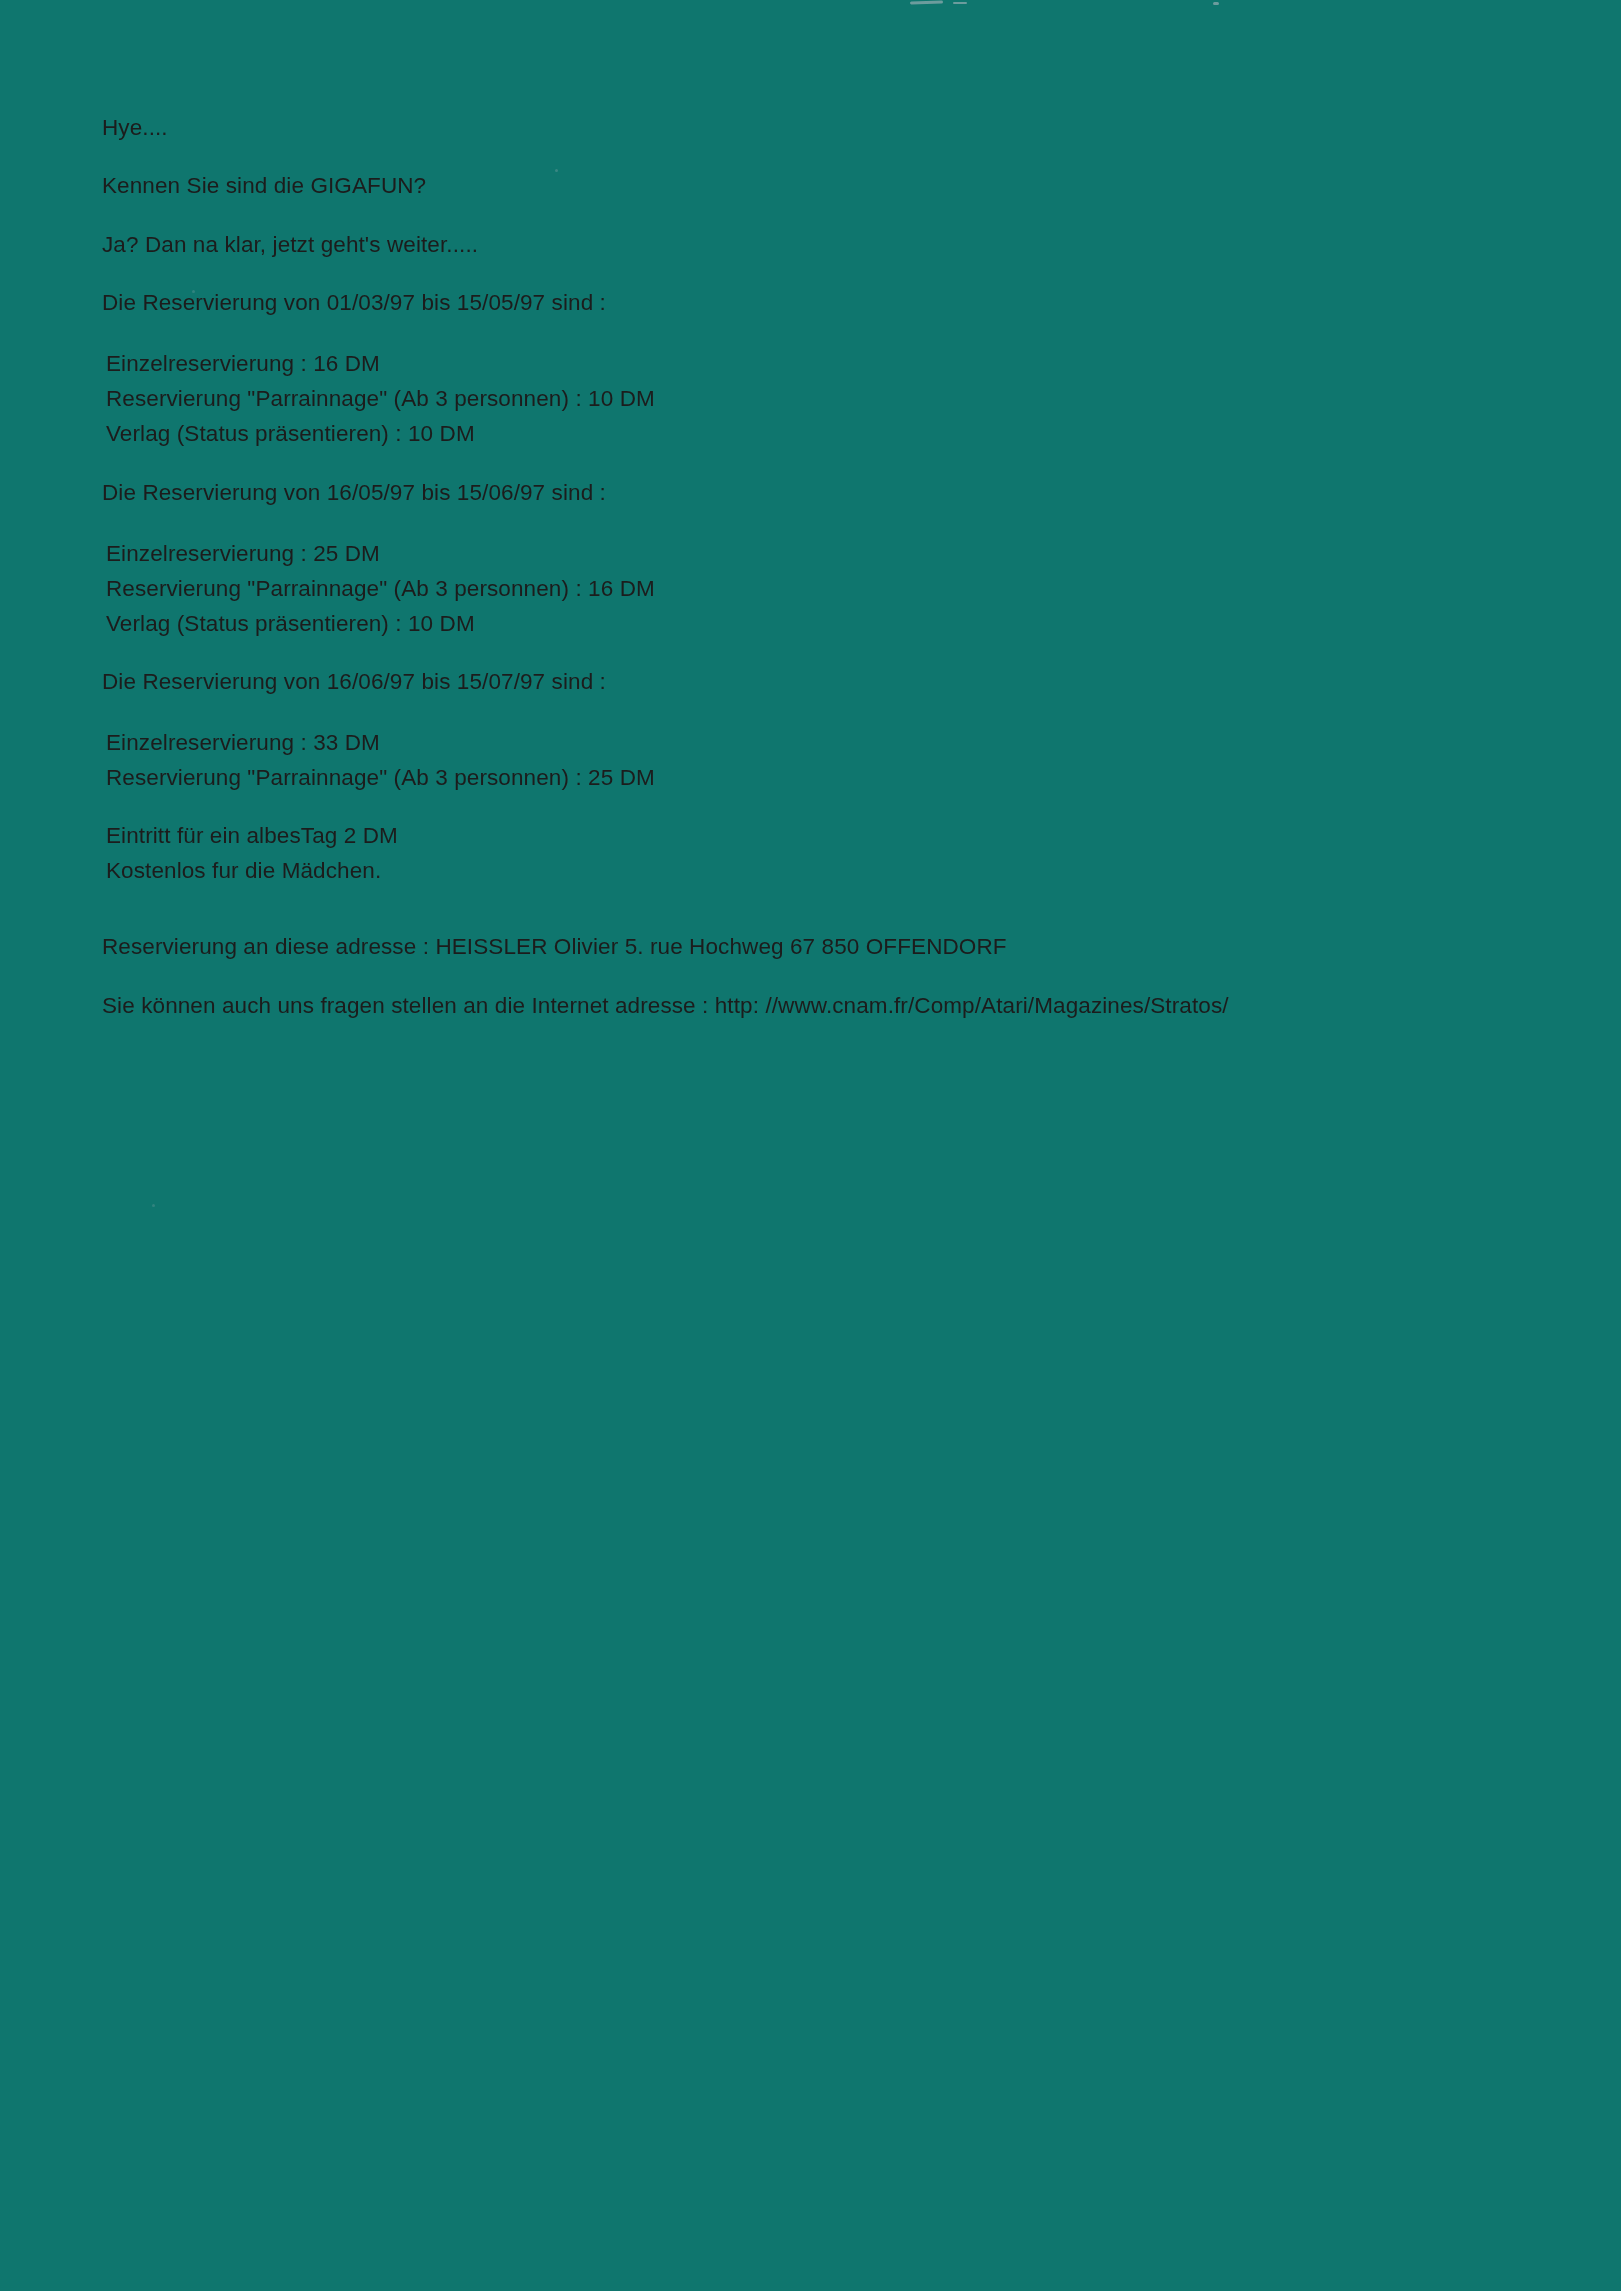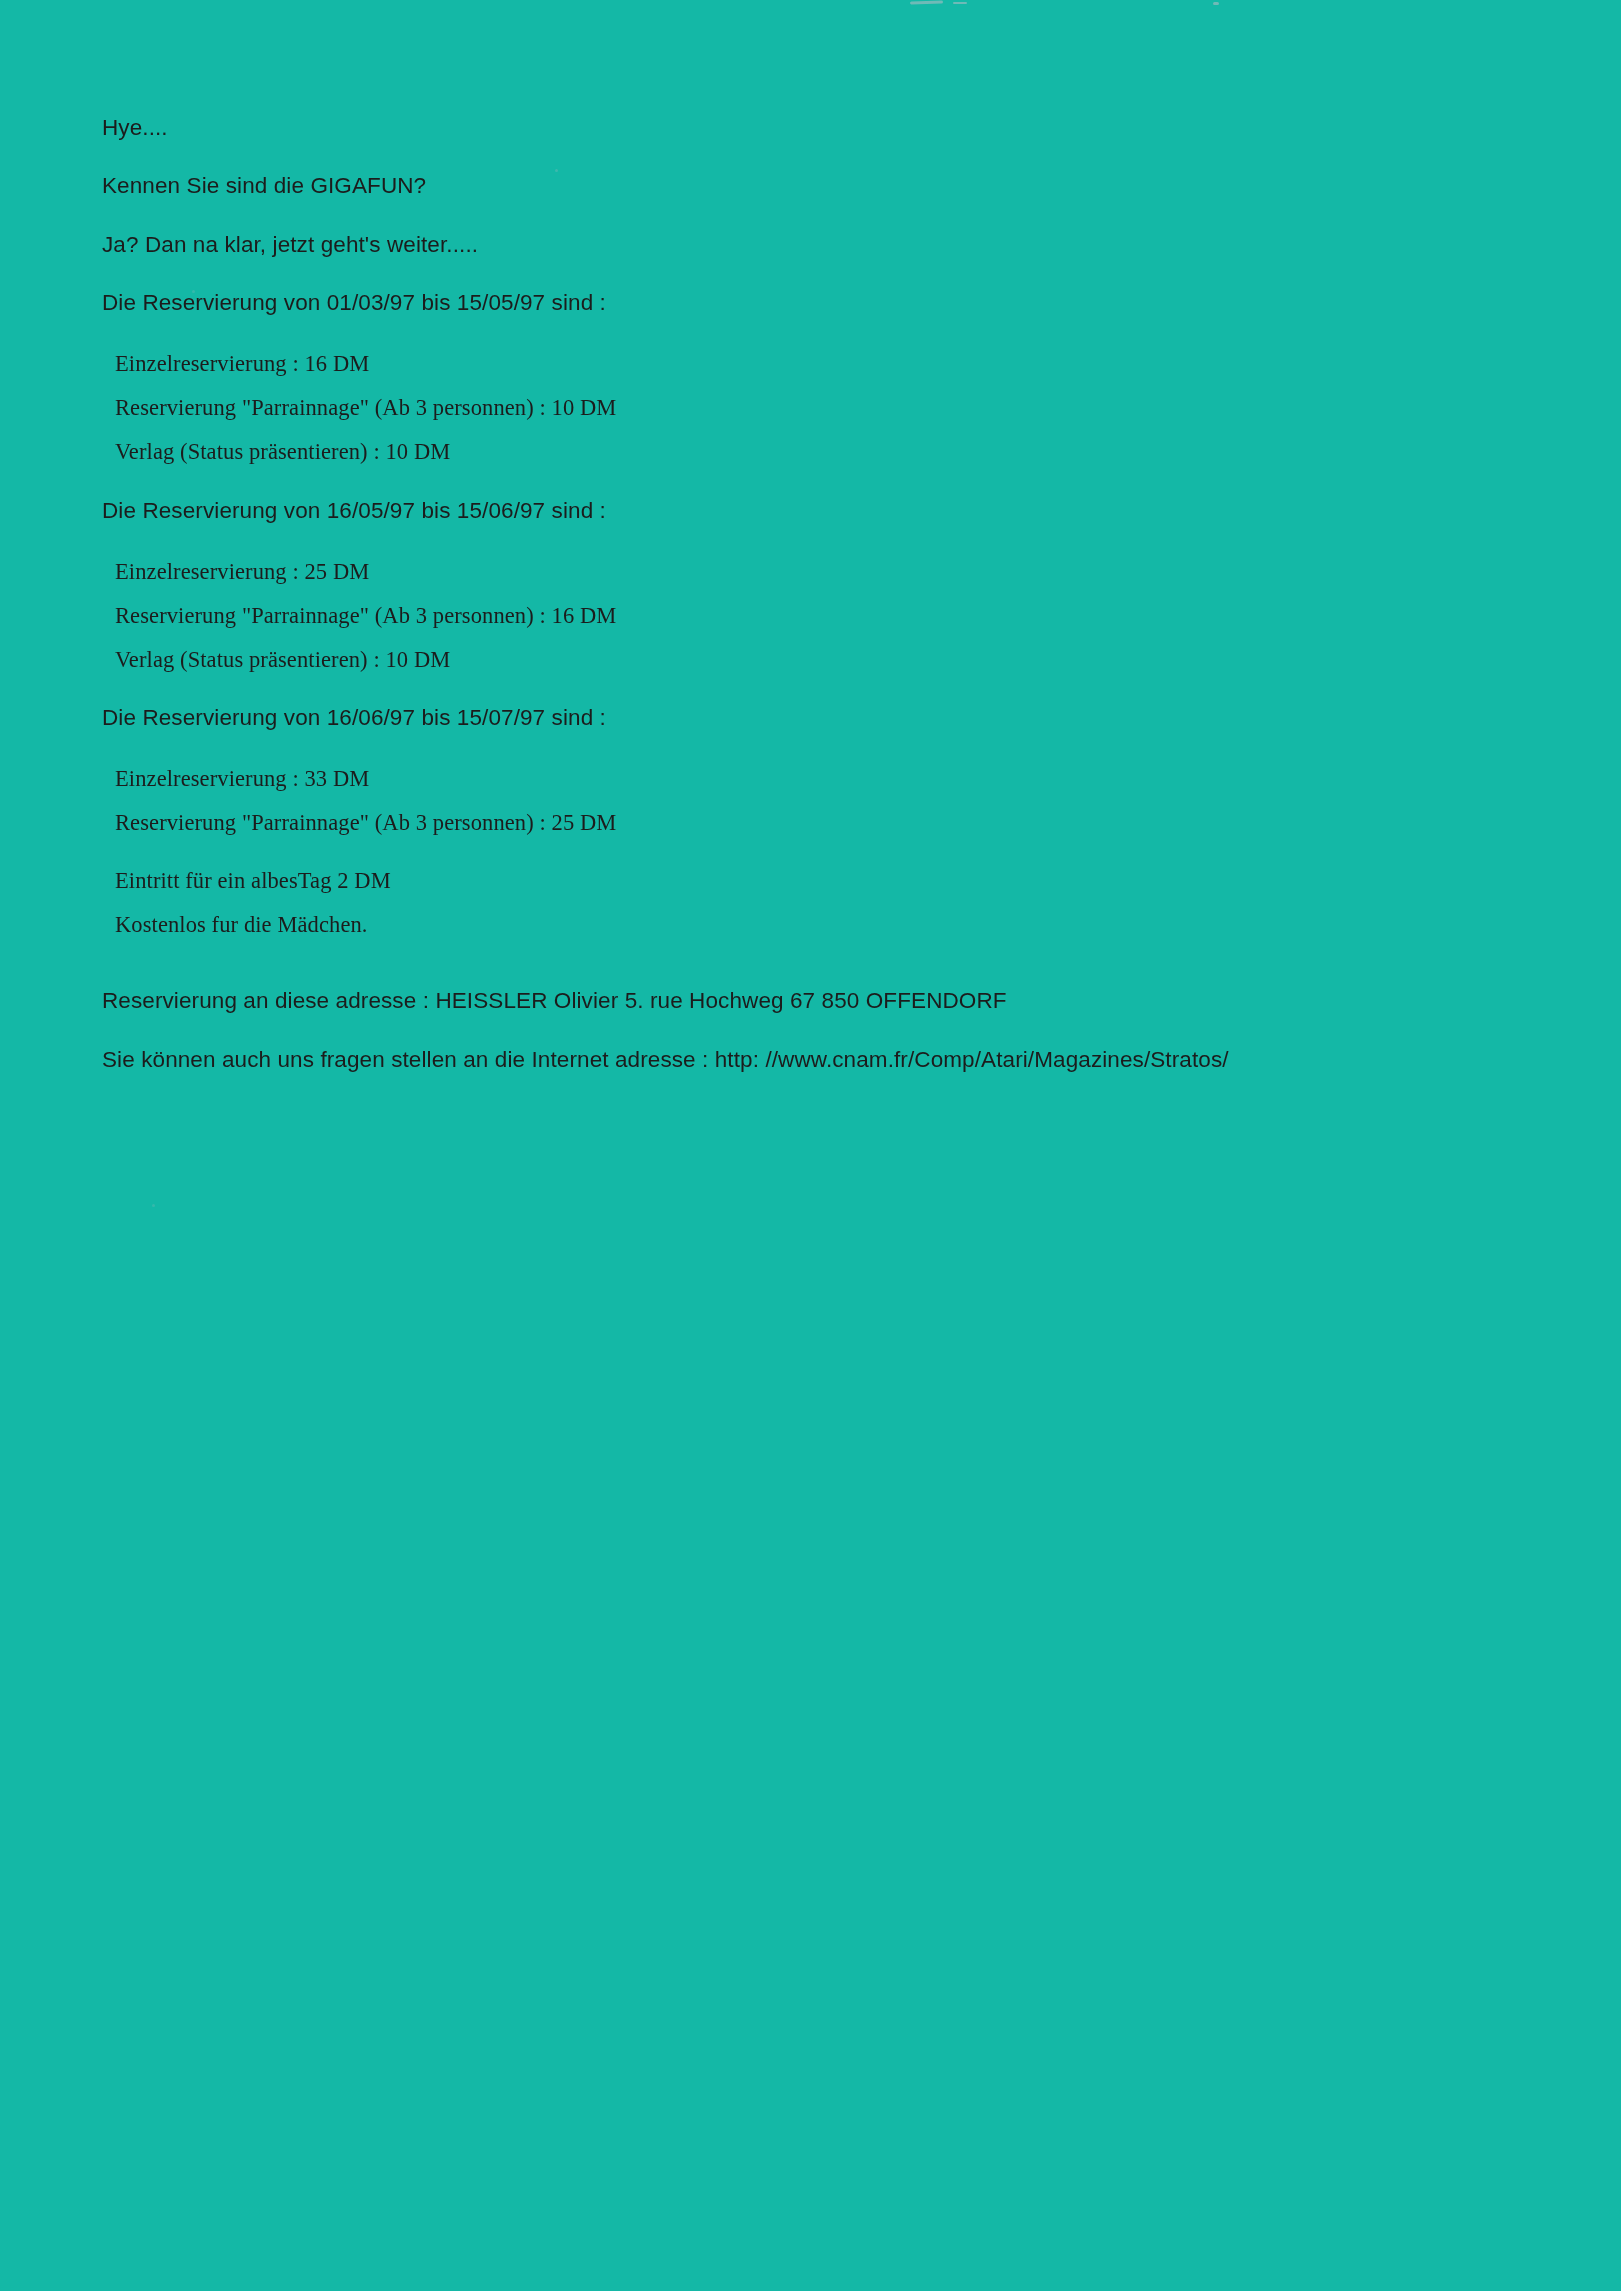--- a/index.html
+++ b/index.html
@@ -14,41 +14,40 @@
     font-family: "Liberation Sans", "DejaVu Sans", sans-serif;
     color: #1c1c1c;
     overflow: hidden;
   }
   .page {
     position: absolute;
     top: 0;
     left: 0;
     width: 1621px;
     height: 2292px;
-    background: #14b8a6;
+    background: #0f766e;
     padding: 112px 118px 0 102px;
     box-sizing: border-box;
   }
   .line {
     font-size: 22.5px;
     line-height: 31px;
     margin: 0 0 27.4px 0;
     letter-spacing: 0.1px;
     white-space: pre;
   }
   .heading {
     font-weight: normal;
     margin-bottom: 30px;
   }
   .block {
     margin: 0 0 27.4px 0;
   }
   .block .line {
-    margin: 13px;
-    font-family: Liberation Serif, serif;
+    margin: 4px;
   }
   .block-gap {
     margin-bottom: 45px;
   }
   
   .artifact {
     position: absolute;
     background: #b9bcc4;
     opacity: 0.55;
     border-radius: 2px;

